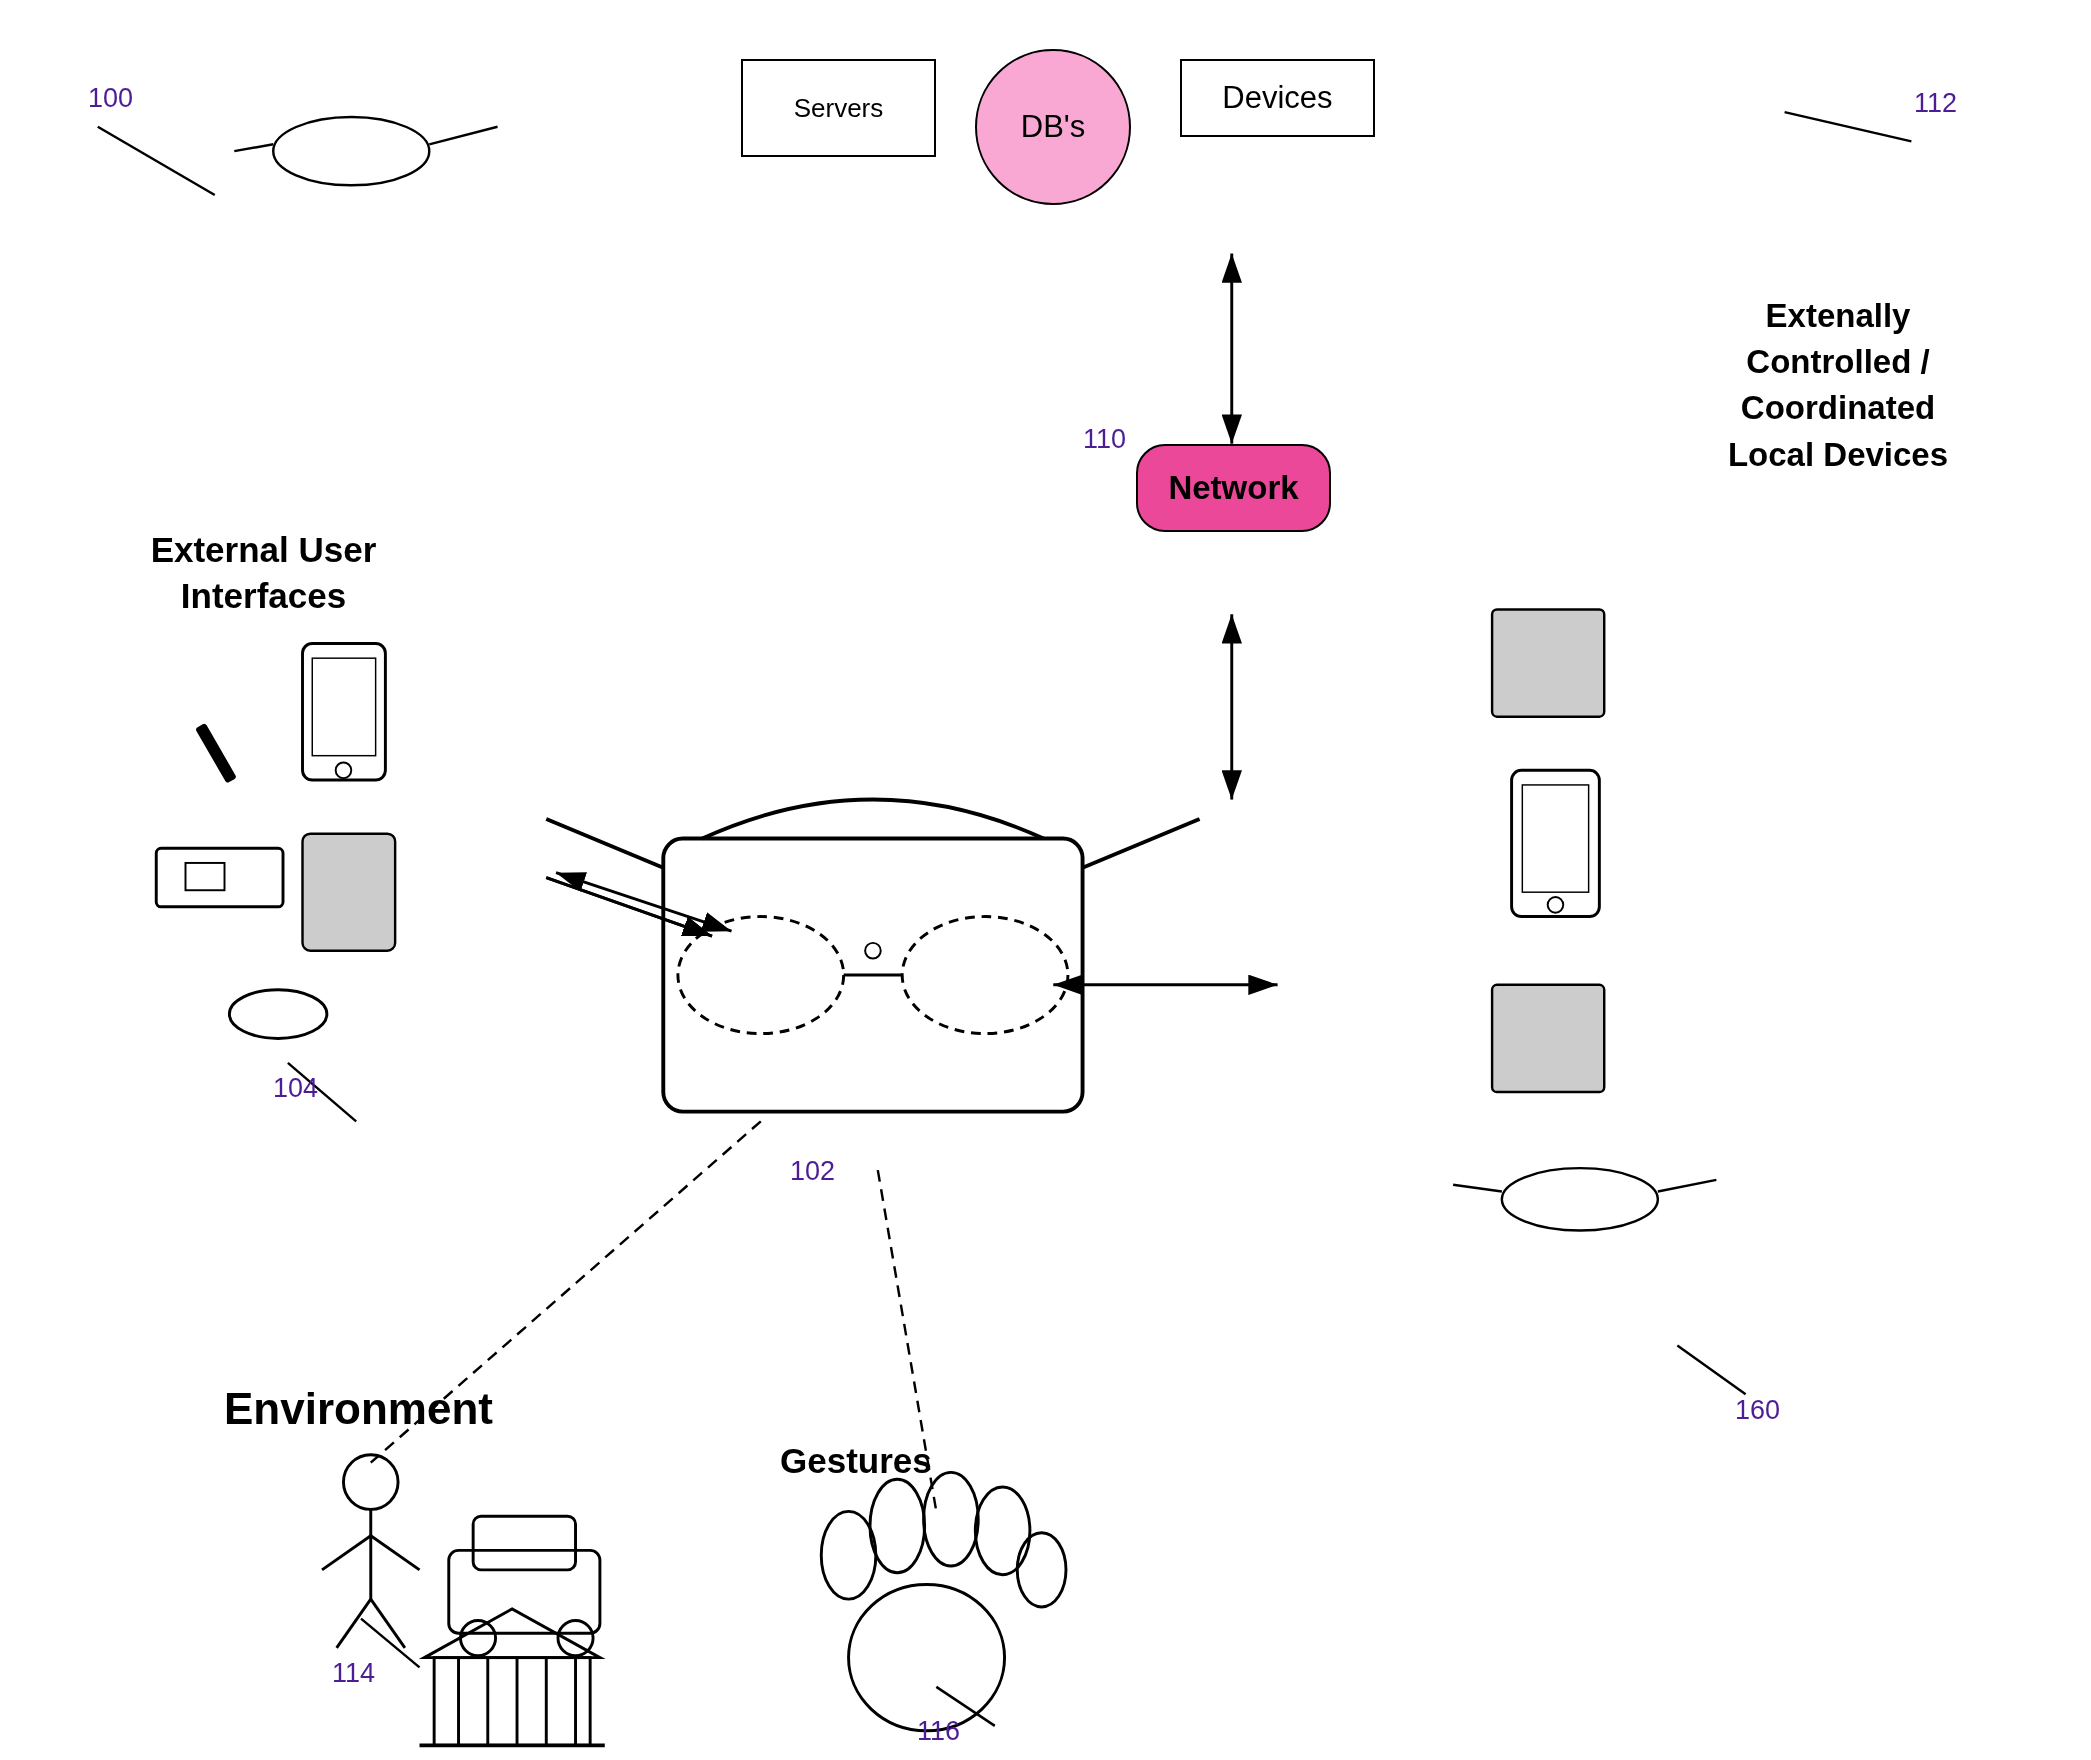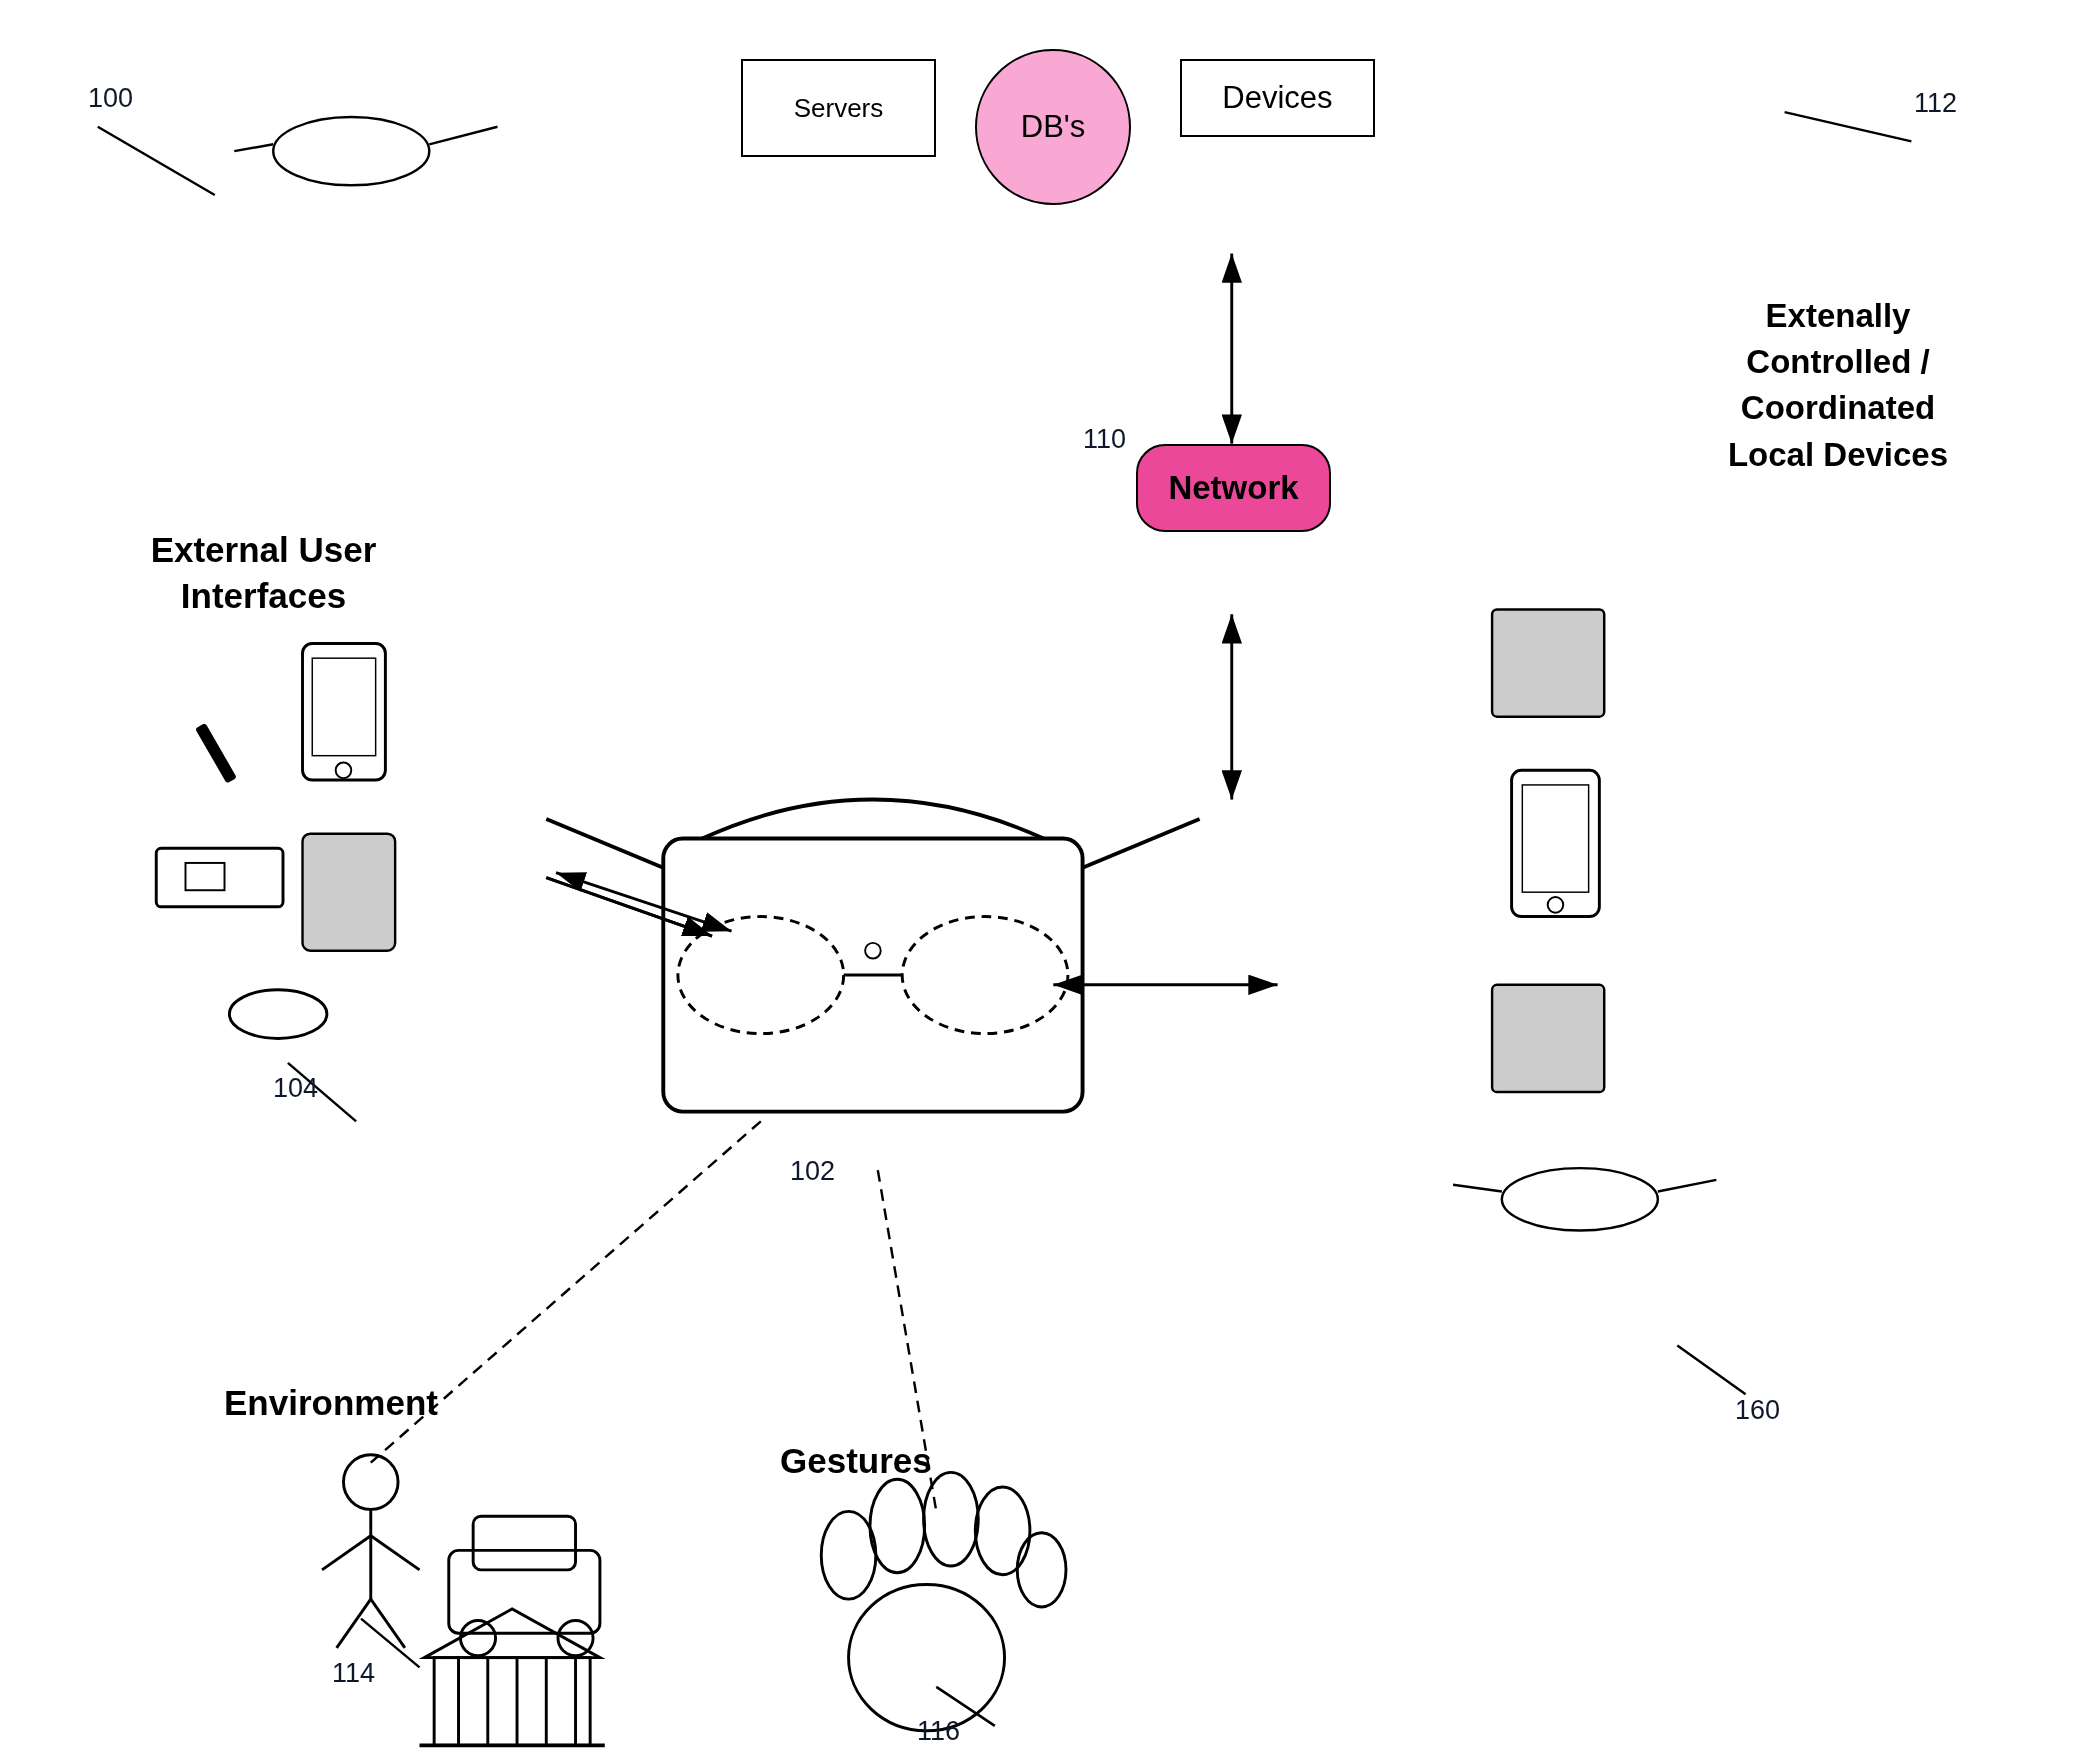--- a/index.html
+++ b/index.html
@@ -14,21 +14,21 @@
     .diagram-container {
       position: relative;
       width: 2092px;
       height: 1760px;
       background: #ffffff;
     }
     .ref-num {
       position: absolute;
       font-family: Arial, sans-serif;
       font-size: 27px;
-      color: #0f172a;
+      color: #4c1d95;
     }
     
     .box-rect {
       position: absolute;
       border: 2.9px solid #000;
       background: #fff;
       display: flex;
       align-items: center;
       justify-content: center;
       font-size: 27px;
@@ -216,21 +216,21 @@
   <div class="section-title" style="top:527px; left:78px; font-size:35px; font-weight:bold; width:371px;">External User Interfaces</div>
 
   <div class="section-title" style="top:293px; right:98px; font-size:33px; font-weight:bold; width:312px; text-align:center; line-height:1.4;">Extenally<br>Controlled /<br>Coordinated<br>Local Devices</div>
 
   <div class="ref-num" style="top:1073px; left:273px;">104</div>
 
   <div class="ref-num" style="top:1156px; left:790px;">102</div>
 
   <div class="ref-num" style="top:1395px; right:312px;">160</div>
 
-  <div class="section-title" style="top:1380px; left:224px; font-size:35px; font-weight:bold;text-align:right;">Environment</div>
+  <div class="section-title" style="top:1380px; left:224px; font-size:44px; font-weight:bold;text-align:right;">Environment</div>
 
   <div class="ref-num" style="top:1658px; left:332px;">114</div>
 
   <div class="section-title" style="top:1438px; left:780px; font-size:35px; font-weight:bold;">Gestures</div>
 
   <div class="ref-num" style="top:1716px; left:917px;">116</div>
 
 </div>
 
 

